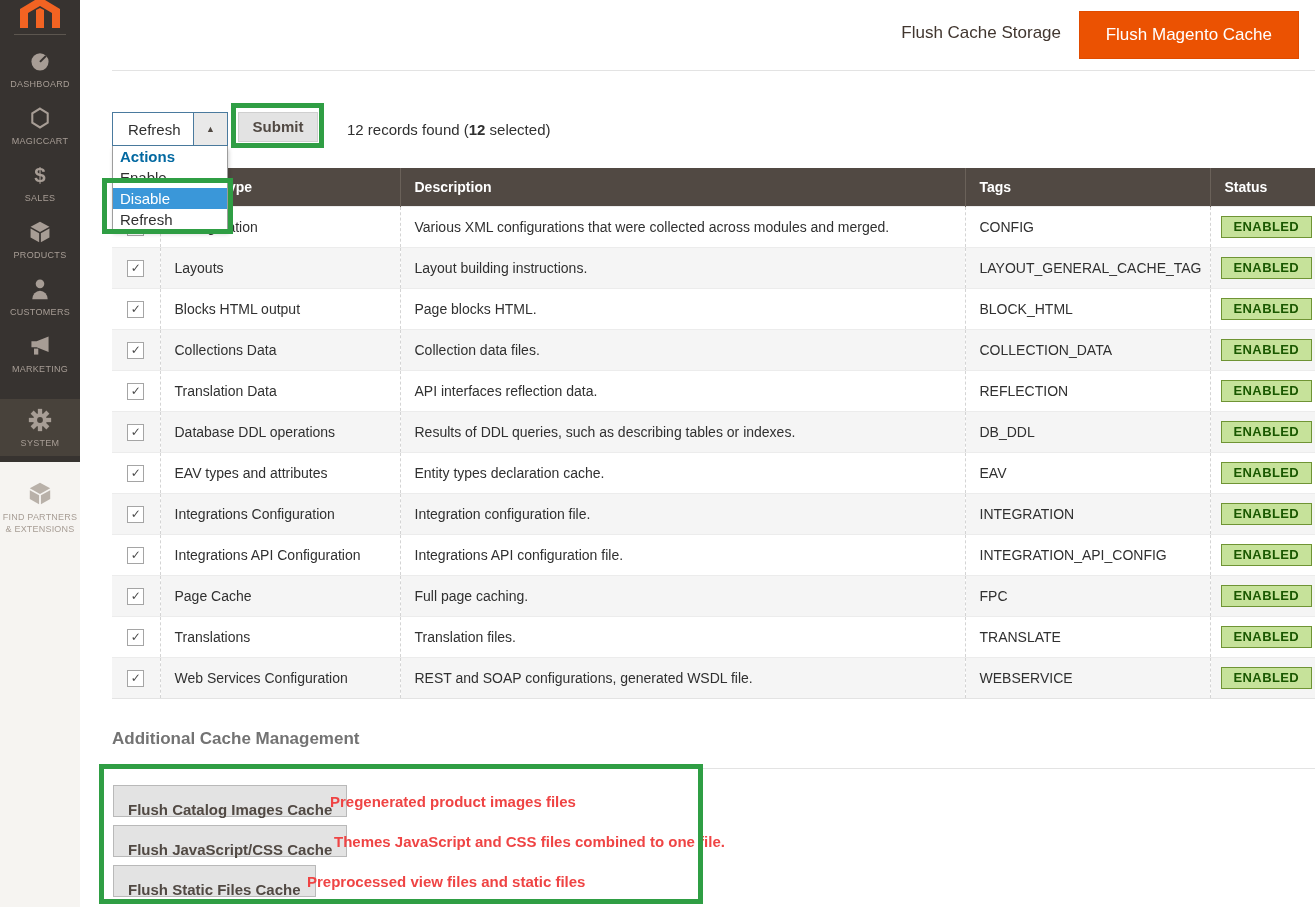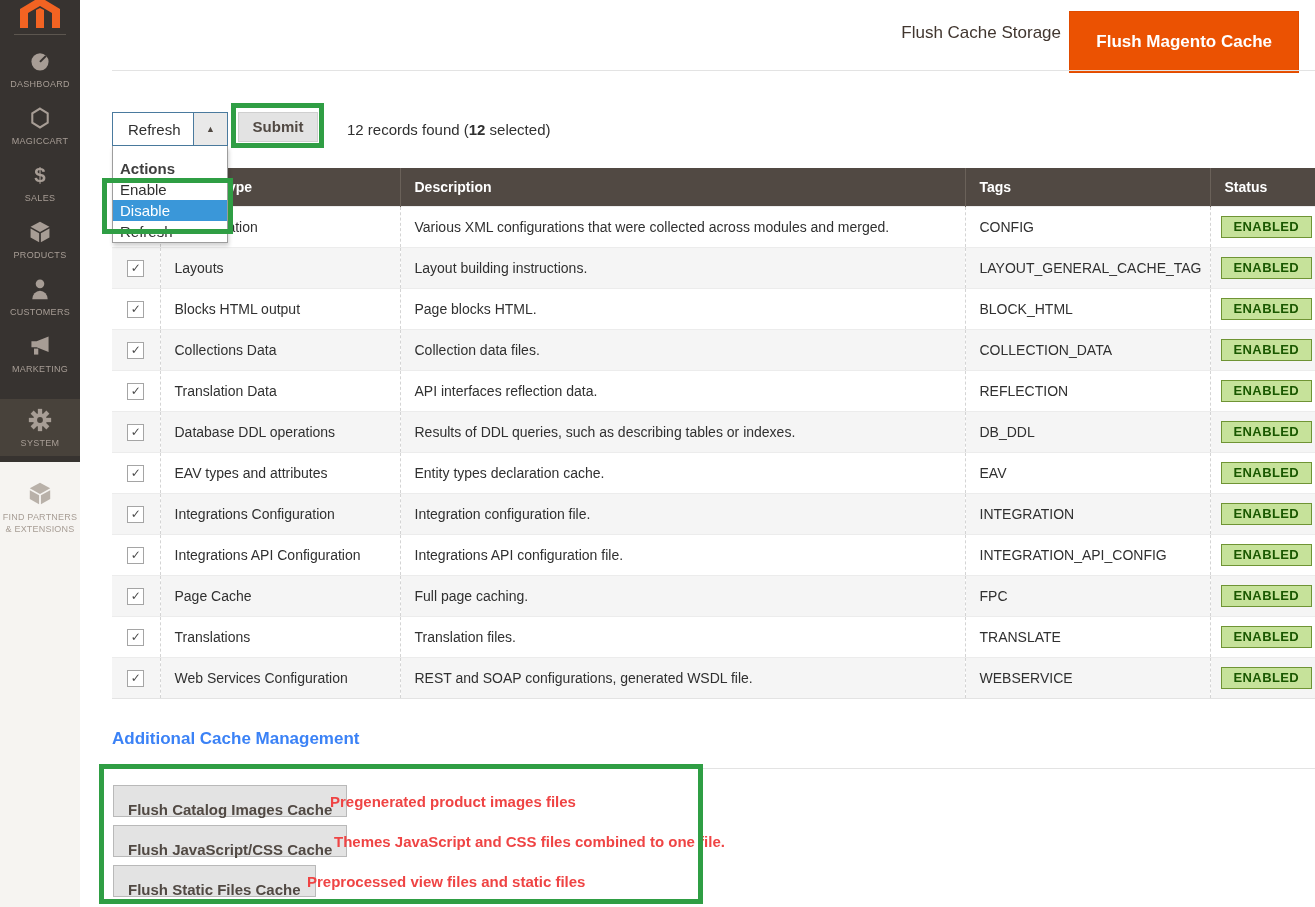--- a/index.html
+++ b/index.html
@@ -15,34 +15,34 @@
   .side-item { height:57px; display:flex; flex-direction:column; align-items:center; justify-content:center;
                color:#a79d95; font-size:9px; letter-spacing:.3px; cursor:pointer; }
   .side-item .lbl { margin-top:4px; }
   .side-item.selected { background:#48423b; margin-top:17px; }
   .side-footer { position:absolute; left:0; top:480px; width:80px; text-align:center; color:#a79d95;
                  font-size:9px; line-height:12px; letter-spacing:.2px; cursor:pointer; }
   .side-footer svg { display:block; margin:0 auto 5px auto; }
 
   
   .flush-storage { position:absolute; top:23px; right:254px; font-size:17px; font-weight:normal; color:#41362f; cursor:pointer; }
-  .flush-magento { position:absolute; top:11px; right:16px; height:46px; padding:7px 26px; background:#eb5202;
-                   border:1px solid #e04b00; color:#fff; font-size:17px; font-weight:bold;
+  .flush-magento { position:absolute; top:11px; right:16px; height:46px; padding:0 26px; background:#eb5202;
+                   border:1px solid #e04b00; color:#fff; font-size:17px; font-weight:normal;
                    display:flex; align-items:center; cursor:pointer; }
   .header-divider { position:absolute; top:70px; left:112px; right:0; height:1px; background:#e3e3e3; }
 
   
   .action-select { position:absolute; left:112px; top:112px; width:116px; height:34px; box-sizing:border-box;
                    border:1px solid #4a7a9e; background:#fff; display:flex; cursor:pointer; }
   .action-select .val { flex:1; display:flex; align-items:center; padding-left:15px; font-size:15px; color:#303030; }
   .action-select .arrow { width:33px; background:#e9e9e9; border-left:1px solid #4a7a9e;
                           display:flex; align-items:center; justify-content:center; font-size:9px; color:#514943; }
   .action-dropdown { position:absolute; left:112px; top:146px; width:116px; box-sizing:border-box; background:#fff;
                      border:1px solid #9d9d9d; border-top:none; z-index:20; box-shadow:1px 3px 4px rgba(0,0,0,.18); }
-  .dd-head { height:21px; line-height:21px; padding-left:7px; font-size:15px; font-weight:bold; color:#404040;margin-top:12px; }
+  .dd-head { height:21px; line-height:21px; padding-left:7px; font-size:15px; font-weight:bold; color:#0369a1; }
   .dd-item { height:21px; line-height:21px; padding-left:7px; font-size:15px; color:#303030; cursor:pointer; }
   .dd-item.hl { background:#3a97d9; color:#fff; }
   .submit-btn { position:absolute; left:238px; top:112px; width:80px; height:30px; box-sizing:border-box;
                 background:#e3e3e3; border:1px solid #cfcfcf; font-size:15px; font-weight:bold; color:#514943;
                 text-align:center; line-height:28px; cursor:pointer; }
   .records { position:absolute; left:347px; top:121px; font-size:15px; color:#303030; }
 
   
   .cache-table { position:absolute; left:112px; top:168px; width:1203px; border-collapse:collapse; table-layout:fixed; }
   .cache-table th { background:#514943; color:#fff; font-size:14px; font-weight:bold; text-align:left;
@@ -54,21 +54,21 @@
   .cache-table tbody tr { border-top:1px solid #ececec; background:#fff; }
   .cache-table tbody tr:nth-child(even) { background:#f5f5f5; }
   .cache-table tbody tr:last-child { border-bottom:1px solid #e3e3e3; }
   .checkbox { display:inline-block; width:15px; height:15px; border:1px solid #a5a5a5; background:#fff;
               font-size:12px; line-height:15px; color:#4a4a4a; text-align:center; vertical-align:middle; cursor:pointer; }
   .c-status { padding-left:10px !important; }
   .badge { display:inline-block; background:#c6e29a; border:1px solid #6f9434; color:#1a5800;
            font-size:13px; font-weight:bold; padding:2px 12px 3px 12px; letter-spacing:.4px; }
 
   
-  .additional-title { position:absolute; left:112px; top:729px; font-size:17px; font-weight:bold; color:#3b82f6; }
+  .additional-title { position:absolute; left:112px; top:729px; font-size:17px; font-weight:bold; color:#737373; }
   .hr2 { position:absolute; left:112px; top:768px; right:0; height:1px; background:#e3e3e3; z-index:1; }
   .flush-btn { position:absolute; left:113px; height:32px; box-sizing:border-box; background:#e3e3e3;
                border:1px solid #b9b9b9; font-size:15px; font-weight:bold; color:#514943; padding:9px 14px;
                line-height:30px; z-index:2; cursor:pointer; }
   .flush-desc { position:absolute; font-size:15px; font-weight:bold; color:#ef4444; z-index:2; }
 
   
   .annot { position:absolute; box-sizing:border-box; border:5px solid #2f9e44; z-index:30; pointer-events:none; }
   #annot-submit   { left:231px; top:103px; width:93px;  height:45px; }
   #annot-dropdown { left:102px; top:178px; width:131px; height:56px; }

